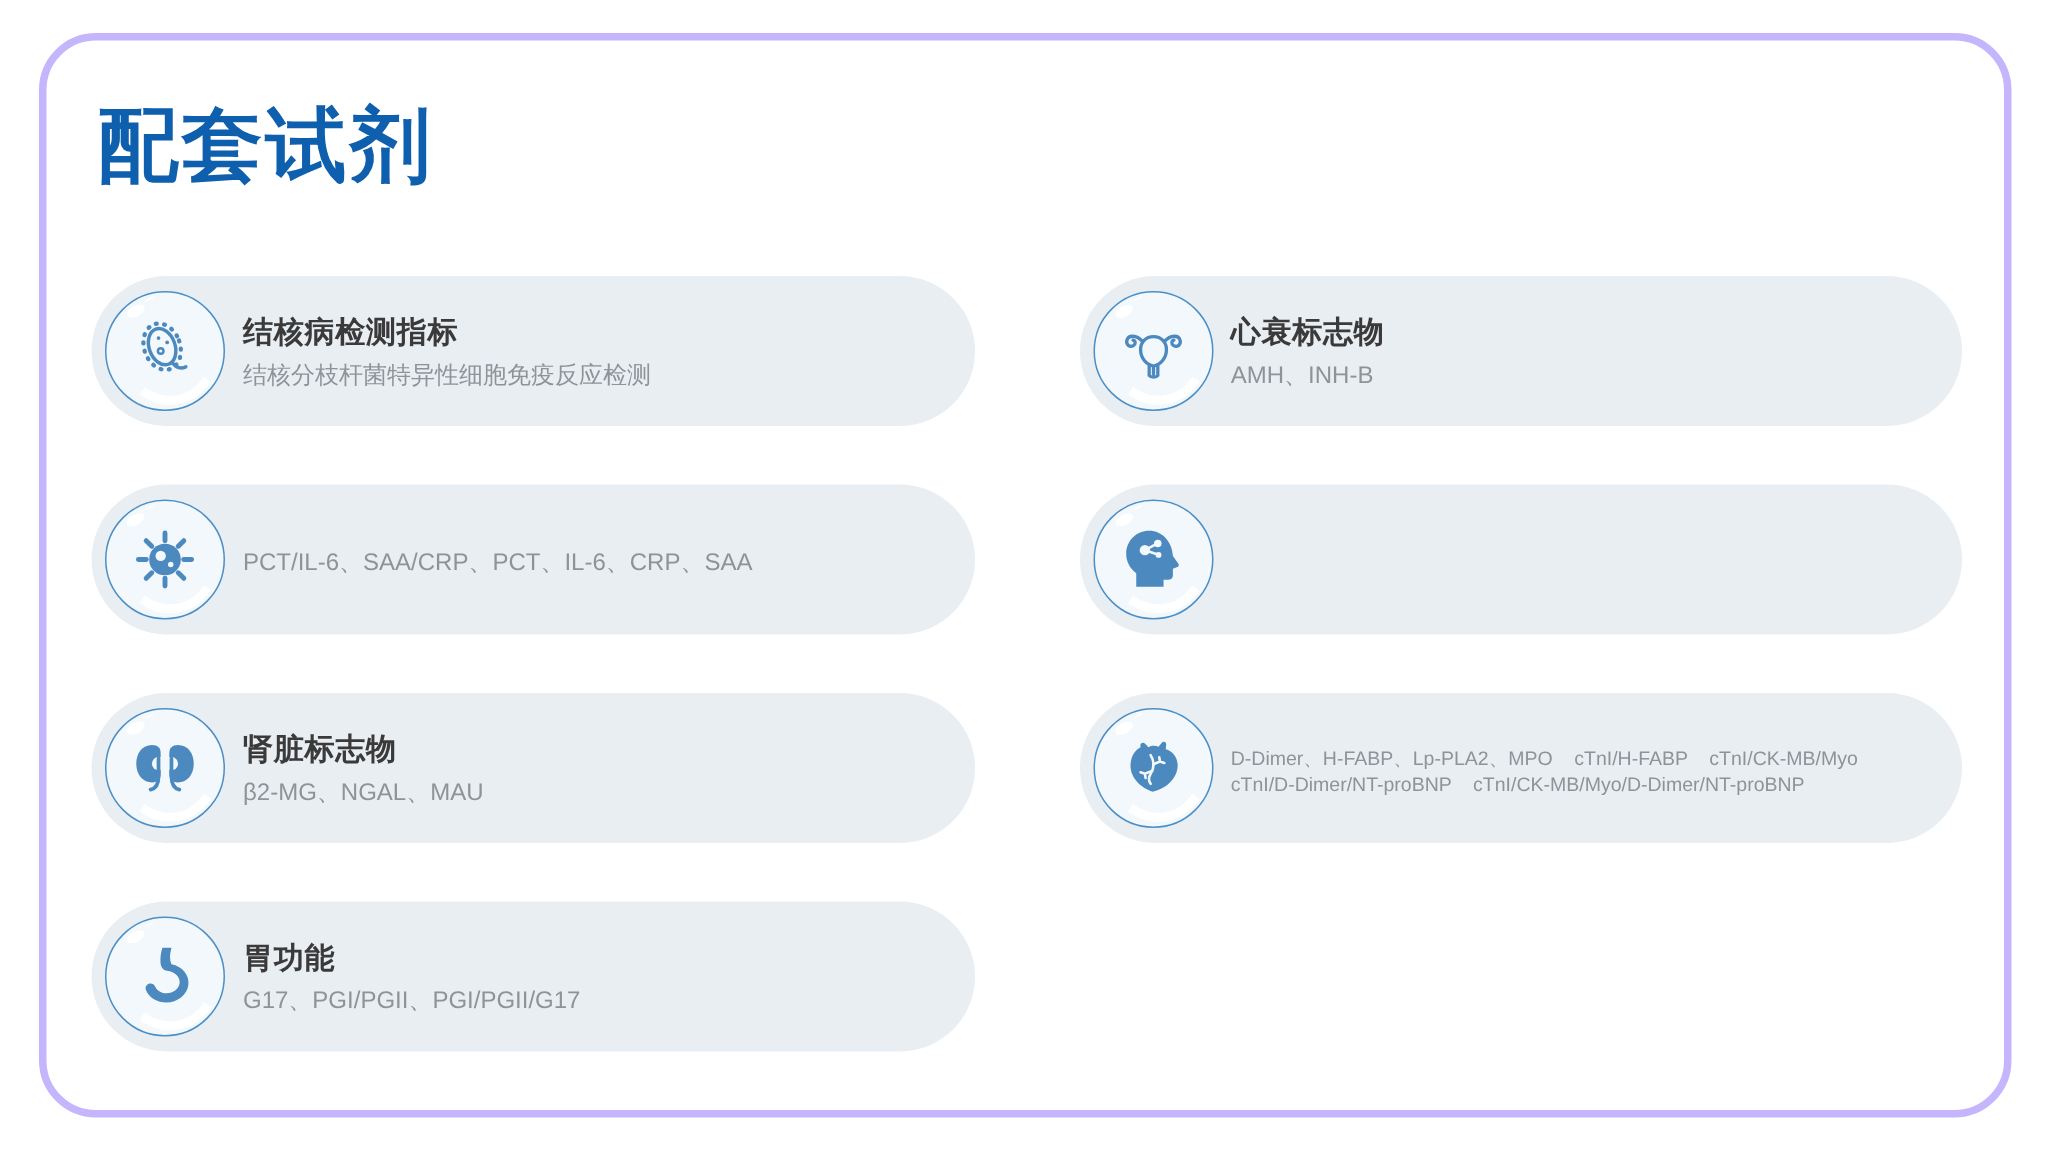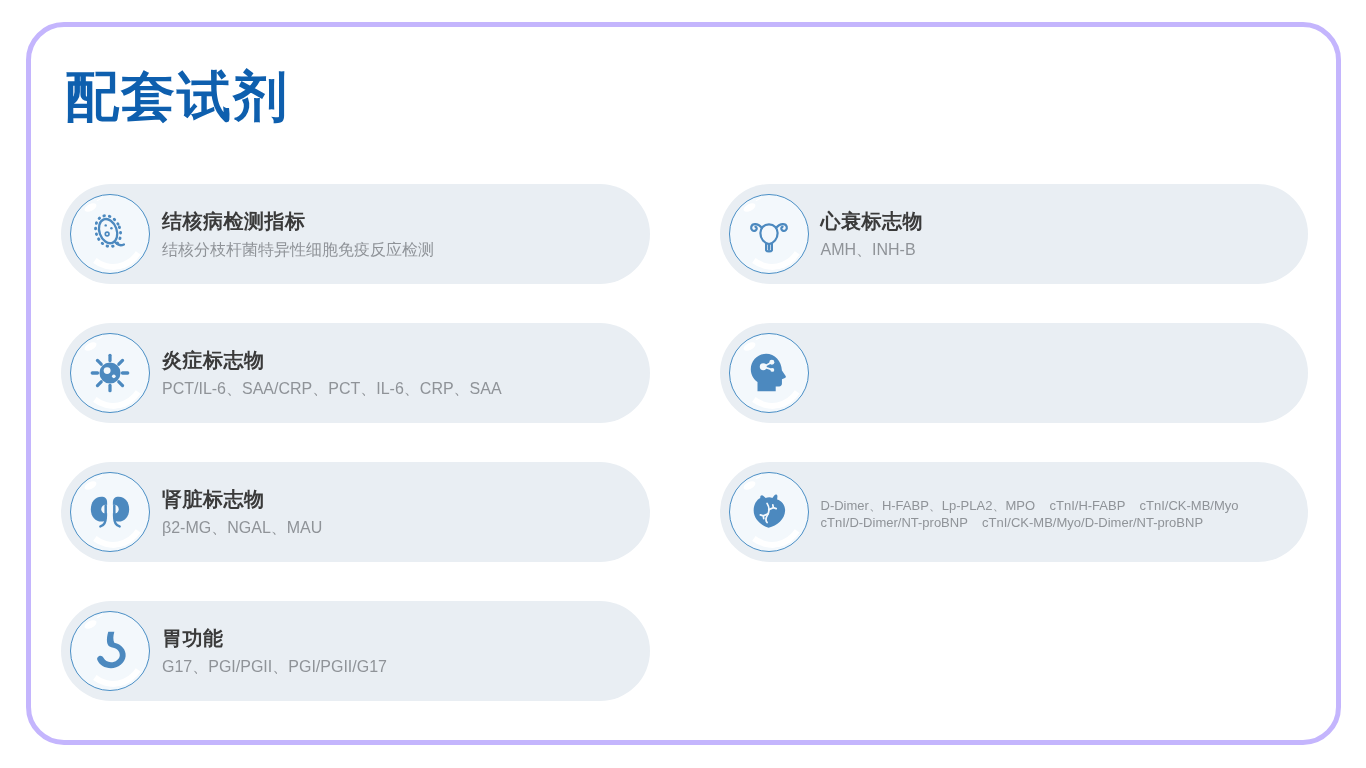--- a/index.html
+++ b/index.html
@@ -76,21 +76,20 @@
                 <line x1="33.2" y1="33.2" x2="37.1" y2="37.1"></line>
               <line x1="37.1" y1="10.9" x2="33.2" y2="14.8"></line>
                 <line x1="14.8" y1="33.2" x2="10.9" y2="37.1"></line>
             </g>
             <circle cx="24" cy="24" r="11" fill="#4c89bf"></circle>
             <circle cx="21" cy="21.5" r="3.6" fill="#f3f8fc"></circle>
             <circle cx="28" cy="27.5" r="1.9" fill="#f3f8fc"></circle>
           </svg>
         </div>
         <div class="txt">
-          <div class="card-title">炎症标志物</div>
           <div class="card-sub">PCT/IL-6、SAA/CRP、PCT、IL-6、CRP、SAA</div>
         </div>
       </div>
 
       <div class="card">
         <div class="badge">
           <svg viewBox="0 0 48 48" width="46" height="46">
             <g fill="#4c89bf">
               <path d="M15,8 C8,8 4,14 4,21 C4,29 9,34 15,34 C19,34 21,32 21,28 L21,14 C21,10 19,8 15,8 Z"></path>
               <path d="M33,8 C40,8 44,14 44,21 C44,29 39,34 33,34 C29,34 27,32 27,28 L27,14 C27,10 29,8 33,8 Z"></path>

